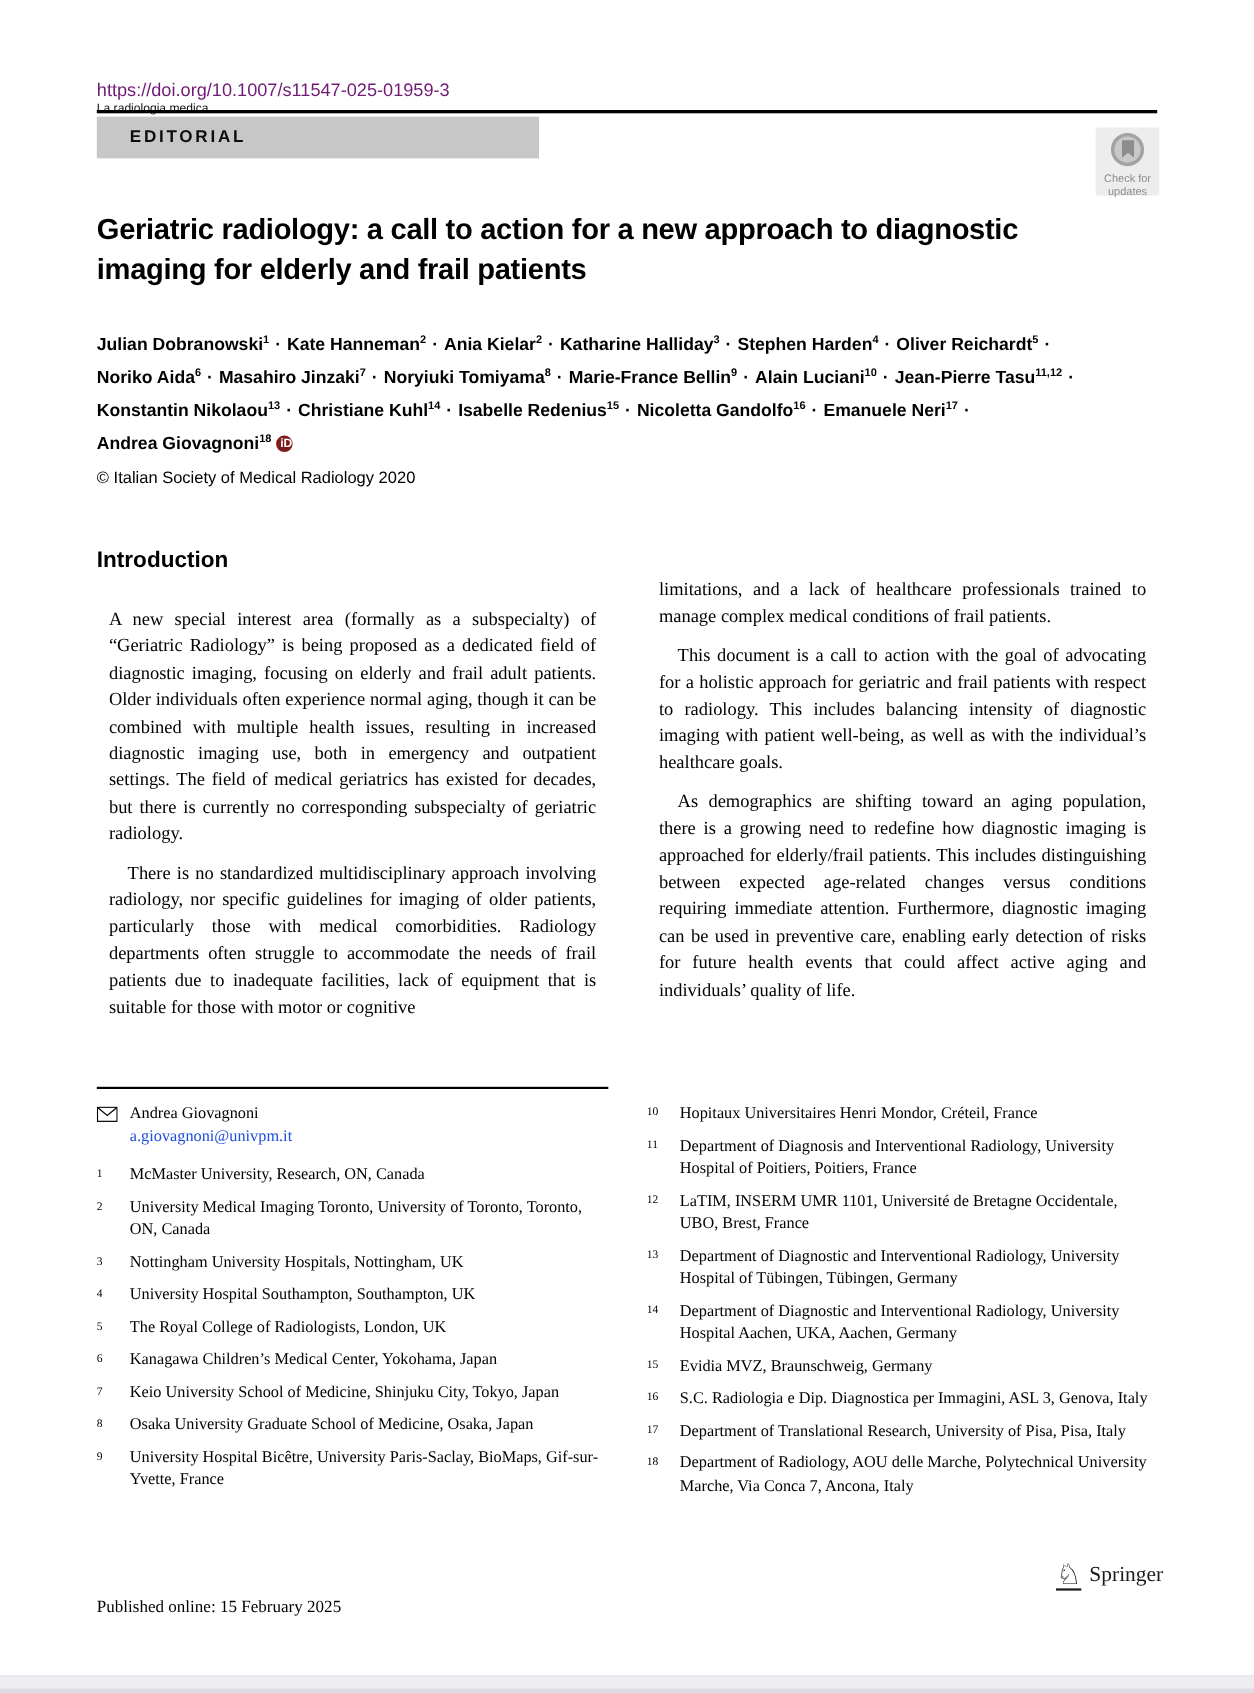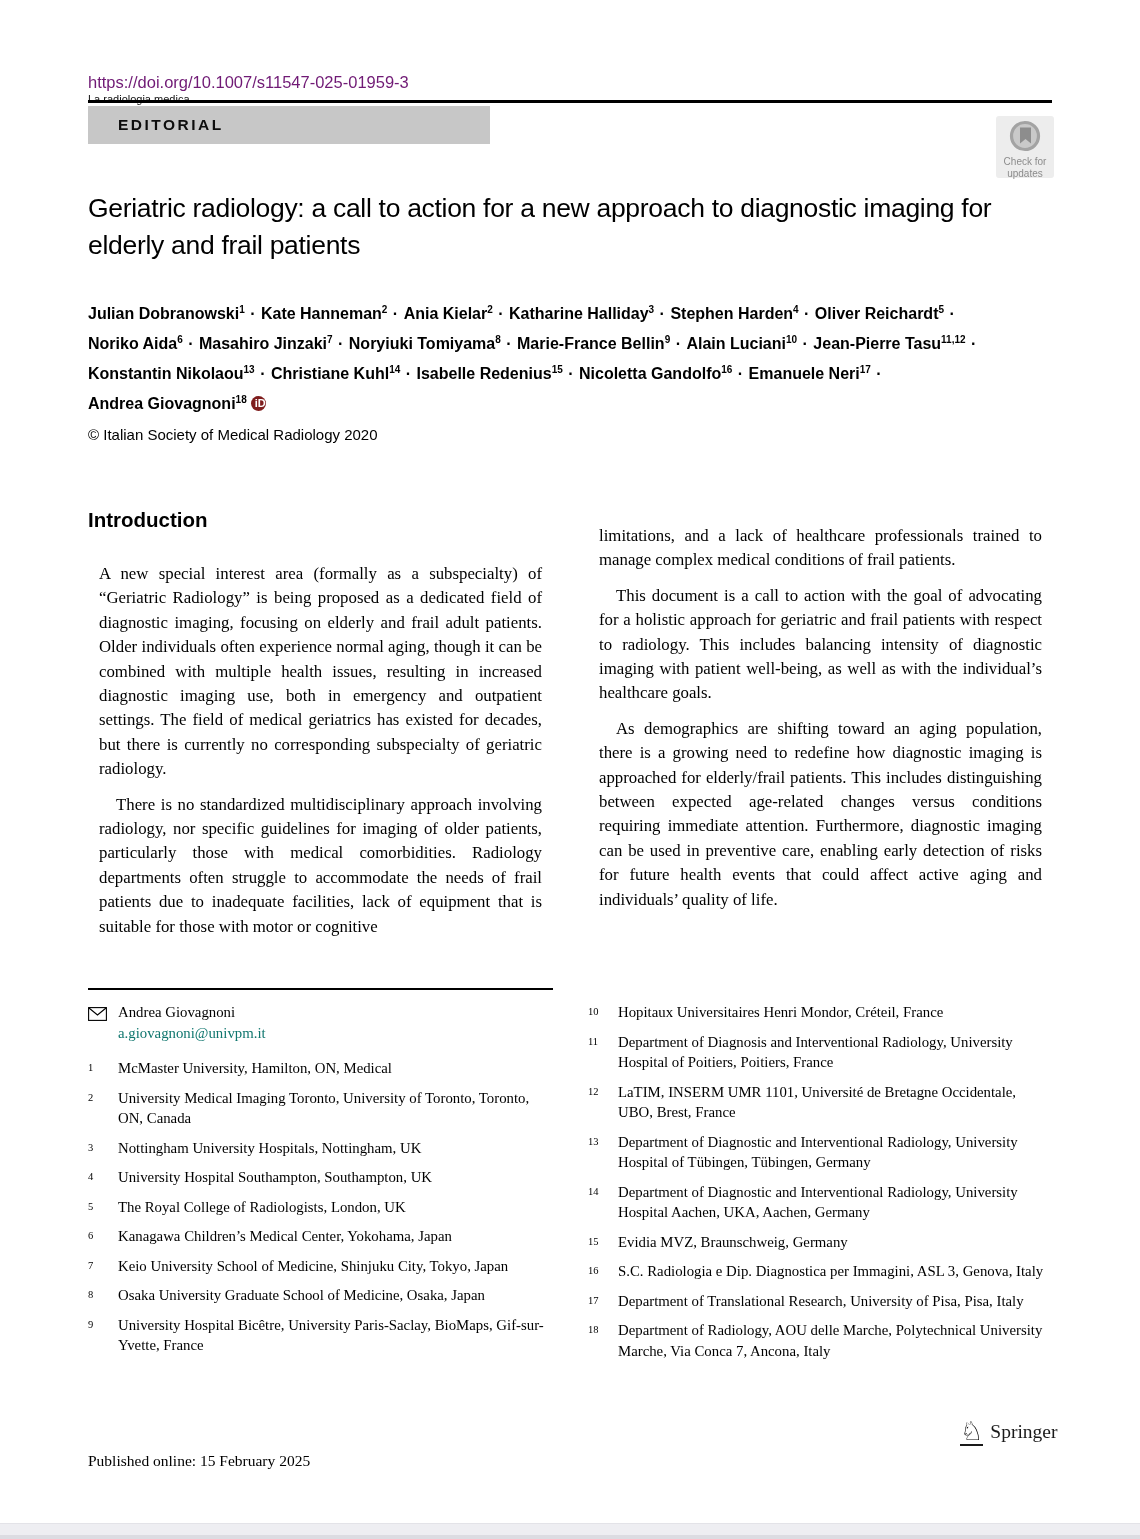--- a/index.html
+++ b/index.html
@@ -20,48 +20,48 @@
 
   .check-badge {
     position:absolute; left:996px; top:116px; width:58px; height:62px;
     background:#ededed; border-radius:3px; display:flex; flex-direction:column;
     align-items:center; padding-top:4px; box-sizing:border-box; cursor:pointer;
   }
   .cb-text { font-size:10px; line-height:11.5px; color:#8c8c8c; text-align:center; }
 
   .article-title {
     position:absolute; left:88px; top:190px; width:940px; margin:0;
-    font-size:26.5px; line-height:37px; font-weight:normal; letter-spacing:-0.3px; color:#000;
+    font-size:26.5px; line-height:37px; font-weight:bold; letter-spacing:-0.3px; color:#000;
   }
   .authors { position:absolute; left:88px; top:297px; width:966px; font-size:16px; font-weight:bold; line-height:25.5px; }
   .authors sup { font-size:10px; }
   .author-sep { margin:0 1px; }
   .orcid-badge {
     display:inline-block; width:15px; height:15px; background:#7f1d1d; border-radius:50%;
     color:#fff; font-size:11px; font-weight:bold; text-align:right; line-height:15px;
     vertical-align:2px; margin-left:4px; cursor:pointer;
   }
   .dates { position:absolute; left:88px; top:424px; font-size:15px; line-height:22.5px; }
 
-  .col-left  { position:absolute; left:88px;  top:504px; width:465px; }
+  .col-left  { position:absolute; left:88px;  top:493px; width:465px; }
   .col-right { position:absolute; left:588px; top:513px; width:465px; }
   .section-heading { font-family:"Liberation Sans",sans-serif; font-size:20.5px; font-weight:bold; margin:4px 0 30px 0; }
   .body-p {
     font-family:"Liberation Serif","DejaVu Serif",serif; font-size:16.8px; line-height:24.4px;
     text-align:justify; margin:11px; color:#000;
   }
   .body-p.ind { text-indent:17px; }
 
   .fn-divider { position:absolute; left:88px; top:988px; width:465px; height:2px; background:#000; }
   .fn-left  { position:absolute; left:88px;  top:1002px; width:465px; }
   .fn-right { position:absolute; left:588px; top:1002px; width:466px; }
   .fn-left, .fn-right, .corr-text, .aff-text { font-family:"Liberation Serif","DejaVu Serif",serif; font-size:14.8px; line-height:20.5px; }
   .corr { display:flex; margin-bottom:15px; }
   .corr-icon { width:30px; padding-top:4px; box-sizing:border-box; }
-  .corr-email { color:#0f766e; text-decoration:none; }
+  .corr-email { color:#1d4ed8; text-decoration:none; }
   .aff-item { display:flex; margin-bottom:9px; }
   .aff-num { width:30px; font-size:10.5px; font-family:"Liberation Serif",serif; padding-top:0; box-sizing:border-box; }
   .aff-text { flex:1; }
 
   .published { position:absolute; left:88px; top:1452px; font-family:"Liberation Serif","DejaVu Serif",serif; font-size:15.5px; }
   .springer-logo { position:absolute; left:960px; top:1418px; display:flex; align-items:center; gap:7px; }
   .springer-knight { font-size:26px; line-height:26px; border-bottom:2px solid #1a1a1a; padding-bottom:0; }
   .springer-text { font-family:"Liberation Serif","DejaVu Serif",serif; font-size:19.5px; color:#1a1a1a; }
 
   .bottom-strip { position:absolute; left:0; bottom:0; width:100%; height:15px; background:#eeeef2; border-top:1px solid #e3e3e8; }
@@ -129,21 +129,21 @@
         </svg>
       </span>
       <div class="corr-text">
         <div>Andrea Giovagnoni</div>
         <a class="corr-email" href="#">a.giovagnoni@univpm.it</a>
       </div>
     </div>
     <div>
         <div class="aff-item">
           <span class="aff-num">1</span>
-          <span class="aff-text">McMaster University, Hamilton, ON, Medical</span>
+          <span class="aff-text">McMaster University, Research, ON, Canada</span>
         </div>
         <div class="aff-item">
           <span class="aff-num">2</span>
           <span class="aff-text">University Medical Imaging Toronto, University of Toronto, Toronto, ON, Canada</span>
         </div>
         <div class="aff-item">
           <span class="aff-num">3</span>
           <span class="aff-text">Nottingham University Hospitals, Nottingham, UK</span>
         </div>
         <div class="aff-item">

